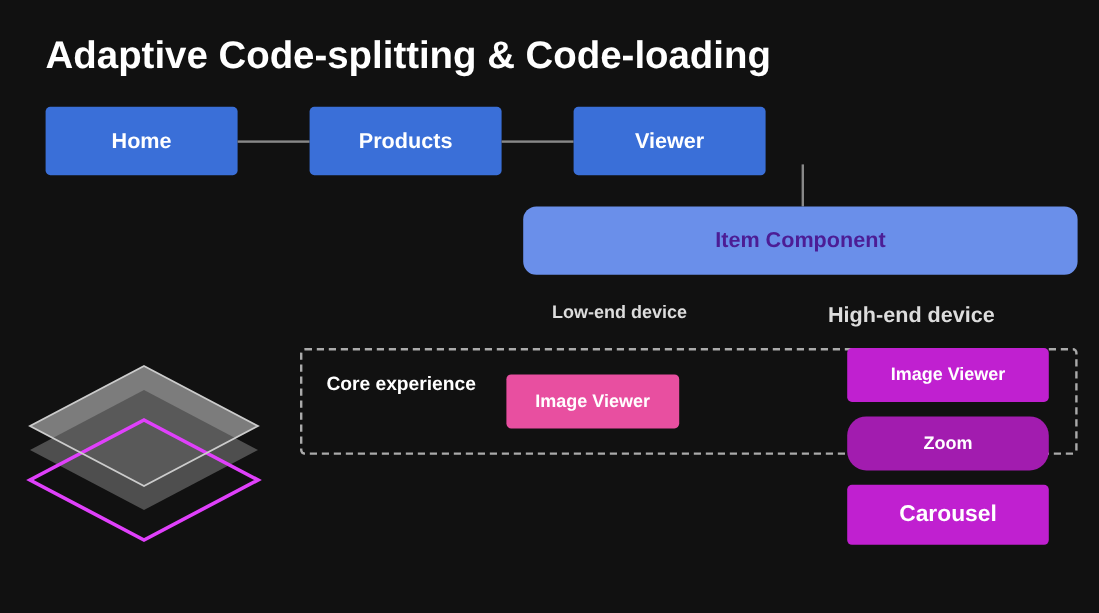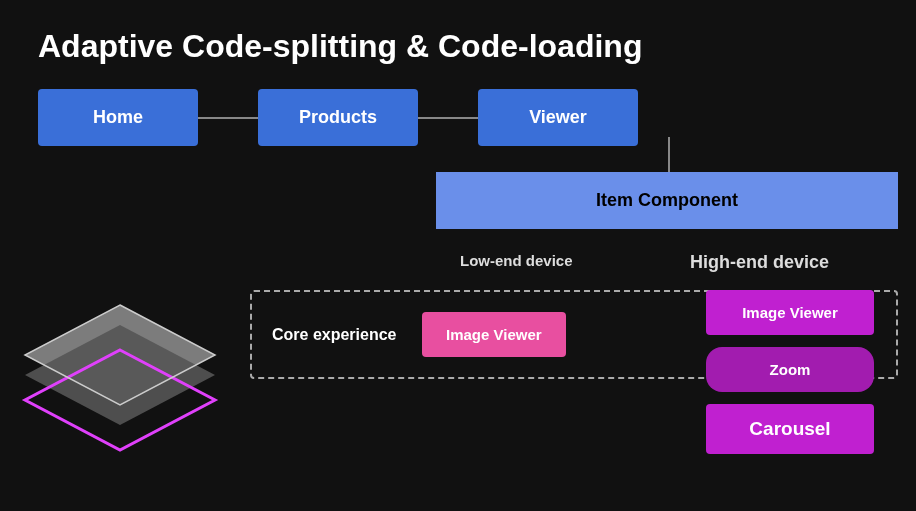--- a/index.html
+++ b/index.html
@@ -54,25 +54,25 @@
       flex-shrink: 0;
     }
 
     
     .item-component-box {
       position: absolute;
       top: 172px;
       left: 436px;
       right: 18px;
       background: #6a8fea;
-      color: #000000;
+      color: #4c1d95;
       font-weight: bold;
       font-size: 18px;
       padding: 18px 32px;
-      border-radius: 0;
+      border-radius: 11px;
       display: flex;
       align-items: center;
       justify-content: center;
       text-align: center;
     }
 
     
     .v-connector {
       position: absolute;
       left: 668px;
@@ -104,21 +104,21 @@
     
     .core-box {
       position: absolute;
       top: 290px;
       left: 250px;
       right: 18px;
       border: 2px dashed #aaa;
       border-radius: 4px;
       padding: 20px 20px 20px 20px;
       display: flex;
-      align-items: center;
+      align-items: flex-start;
       gap: 0;
     }
 
     .core-label {
       font-weight: bold;
       font-size: 16px;
       color: #fff;
       min-width: 130px;
       margin-right: 20px;
     }

